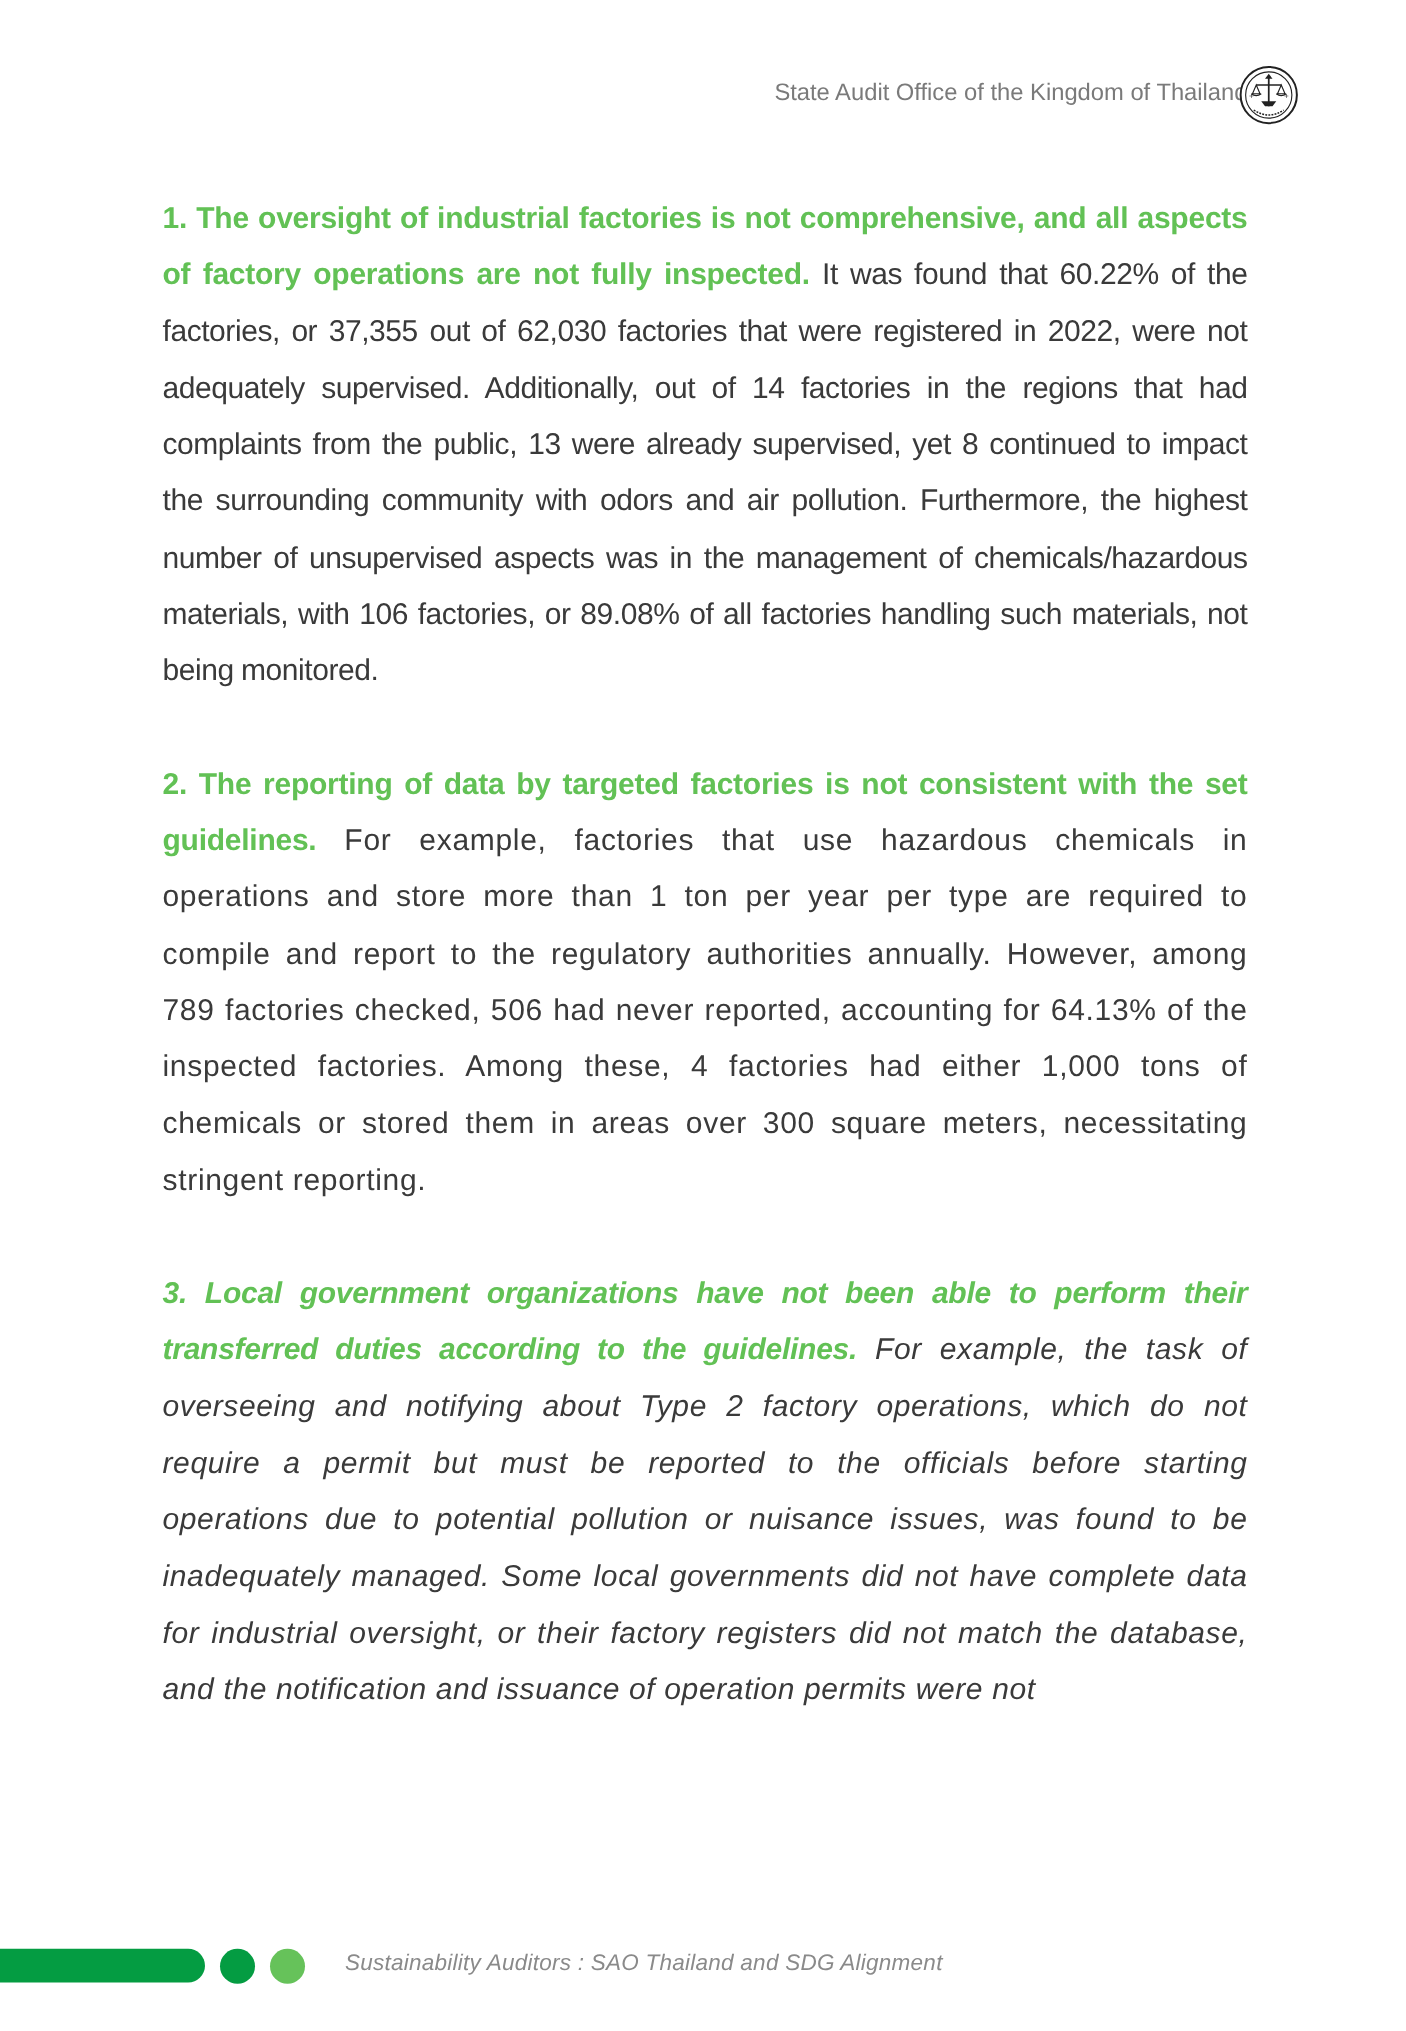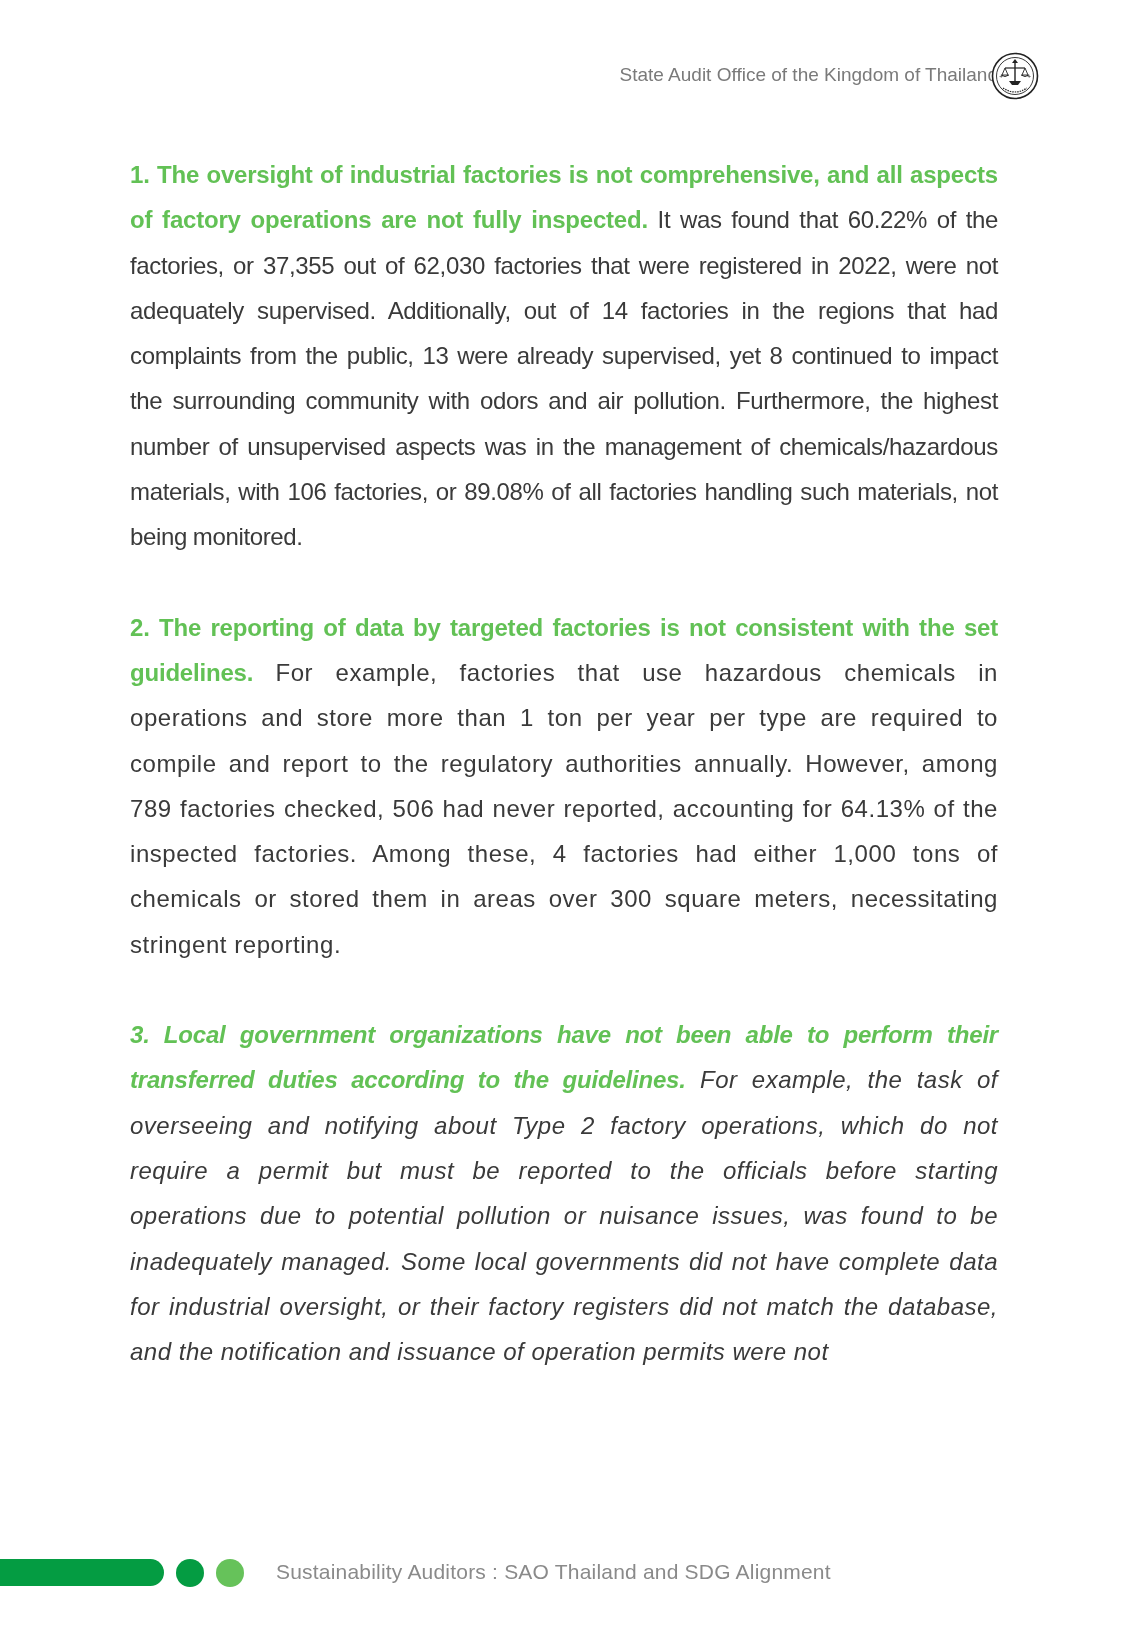--- a/index.html
+++ b/index.html
@@ -82,25 +82,26 @@
       width: 28px;
       height: 28px;
       border-radius: 50%;
     }
     .footer-dot.d1 { left: 176px; background: #049c42; }
     .footer-dot.d2 { left: 216px; background: #66c25a; }
     .footer-text {
       position: absolute;
       left: 276px;
       top: 2px;
-      font-size: 21px;
+      font-size: 18px;
       color: #8a8a8a;
       white-space: nowrap;
       letter-spacing: 0.2px;
       font-family: "Liberation Sans", sans-serif;
+      font-style: italic;
     }
   </style>
 </head>
 <body>
 
 <div class="header">
   <span class="header-title">State Audit Office of the Kingdom of Thailand</span>
   <svg class="seal" viewBox="0 0 48 48">
     <circle cx="24" cy="24" r="22.5" fill="#ffffff" stroke="#222" stroke-width="1.6"></circle>
     <circle cx="24" cy="24" r="18.5" fill="none" stroke="#222" stroke-width="0.9"></circle>

